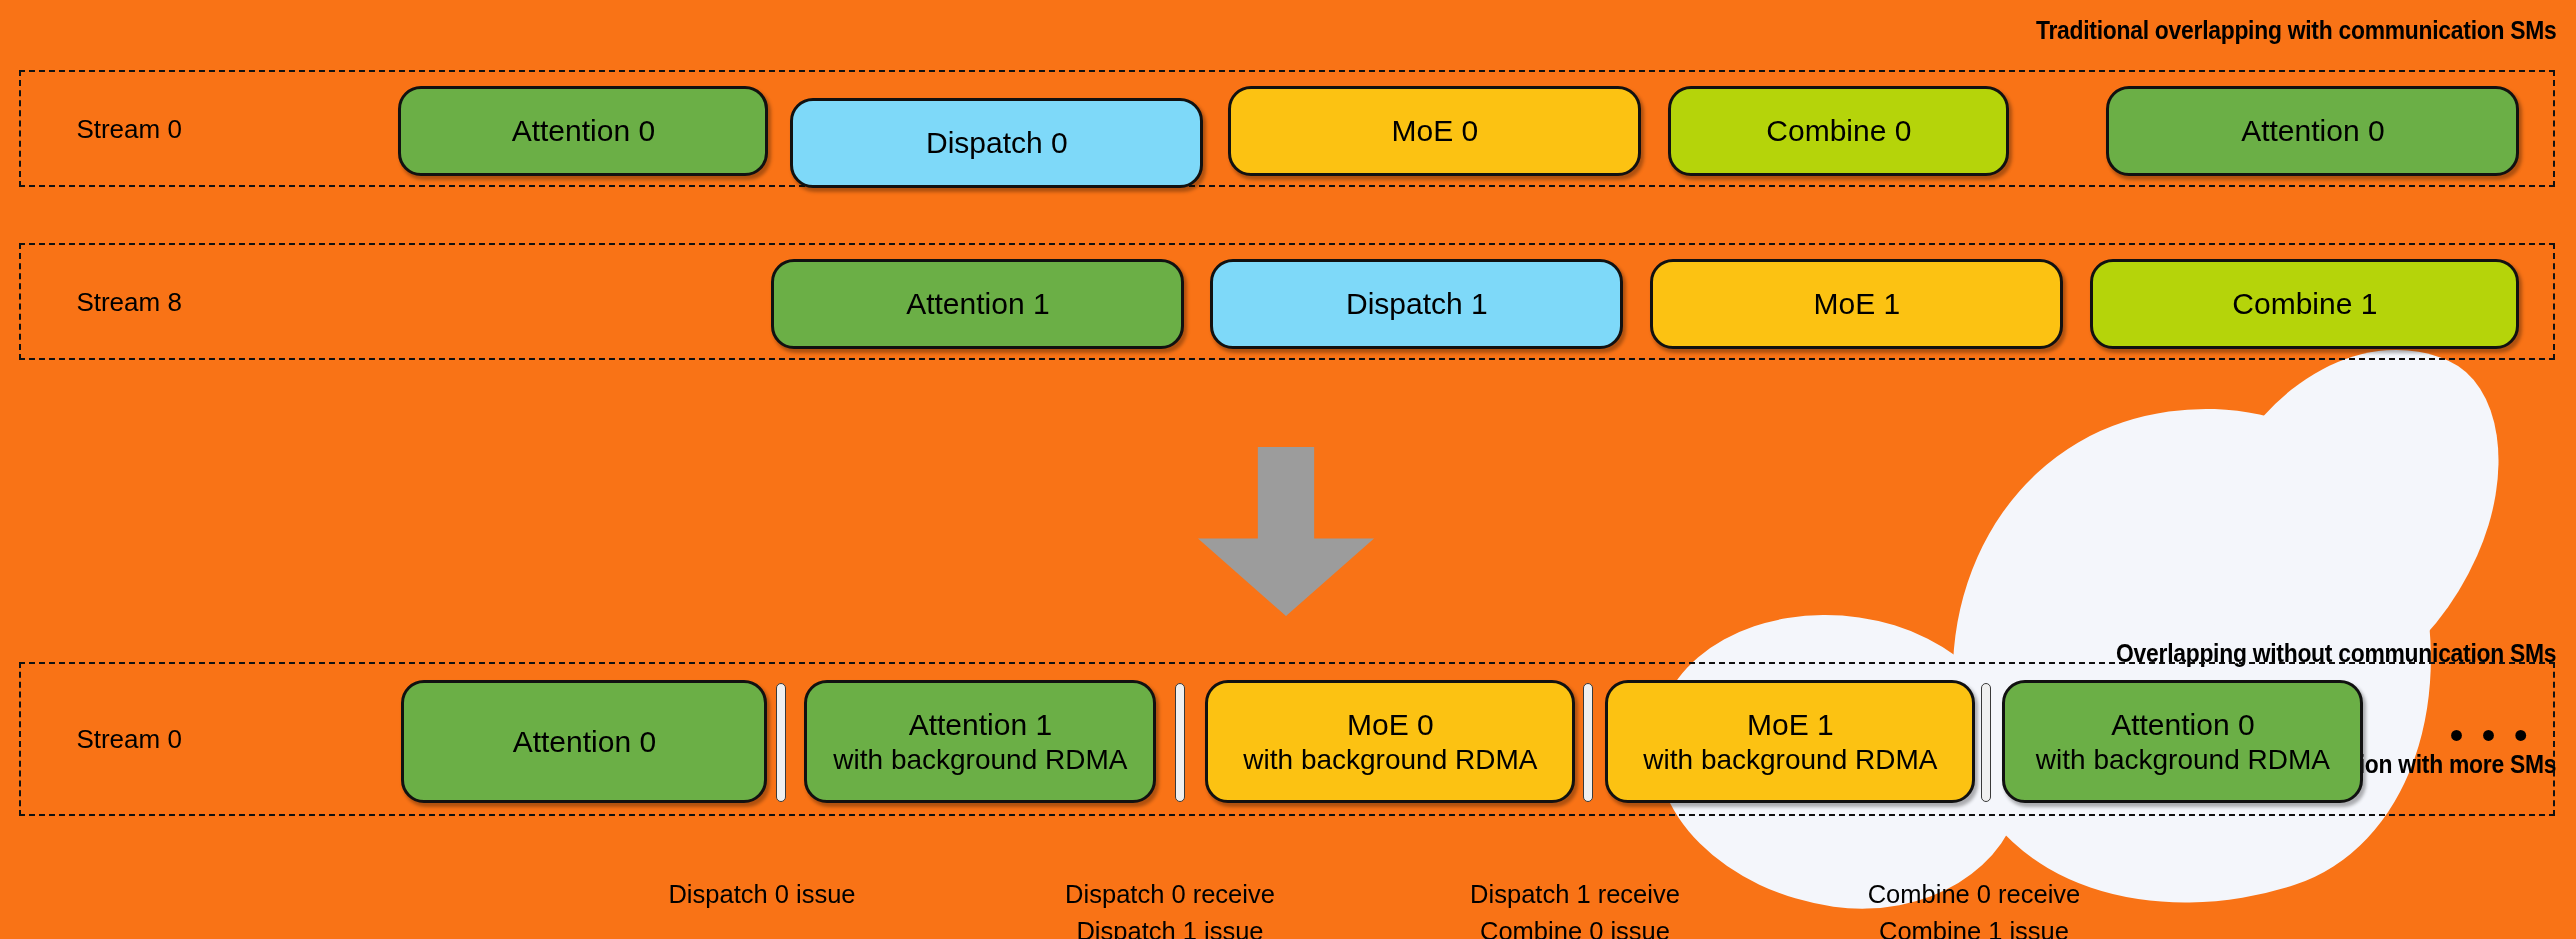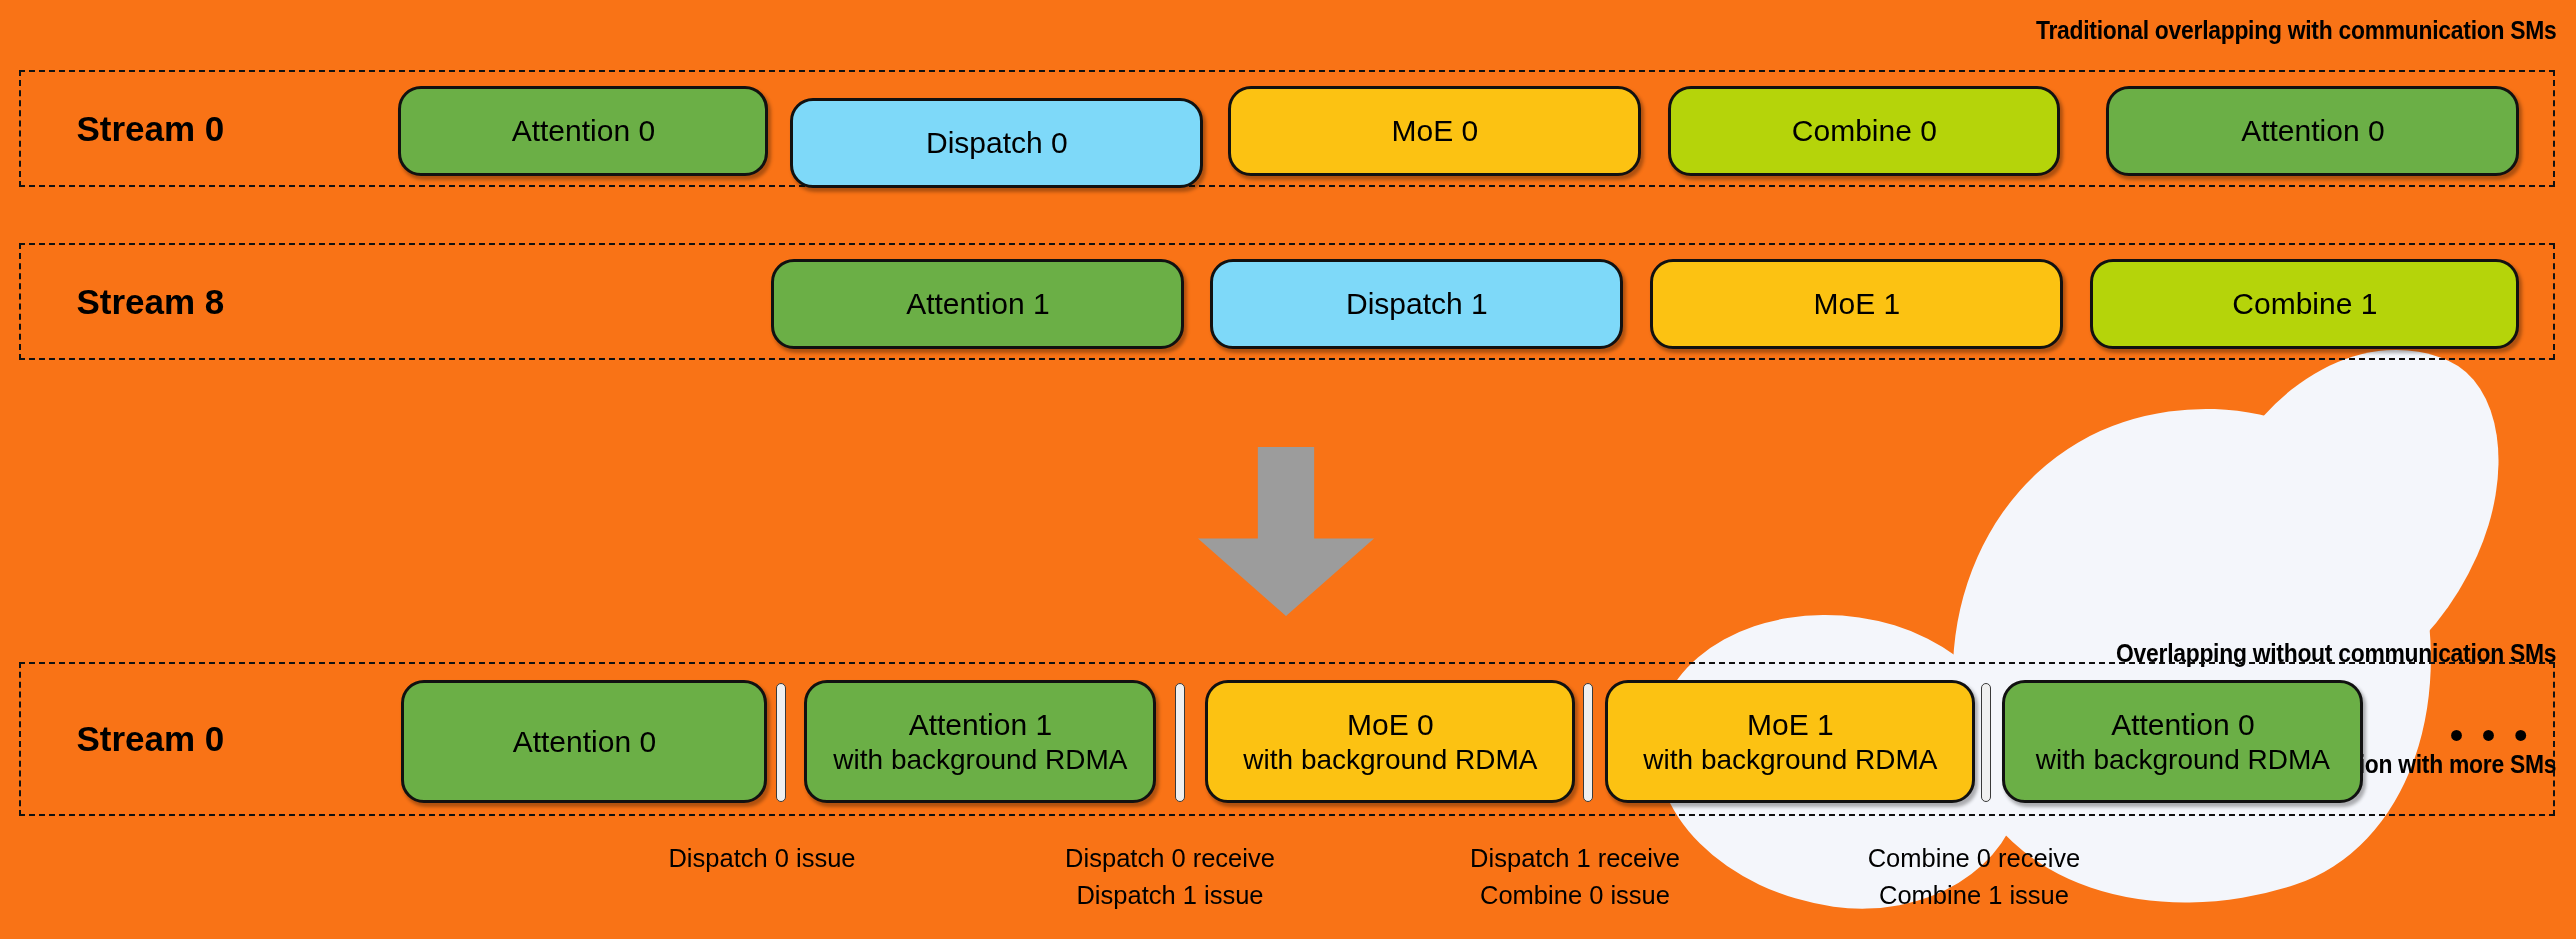--- a/index.html
+++ b/index.html
@@ -72,24 +72,23 @@
   }
   #row-stream0-top { left: 19.4px; top: 70px; width: 2536px; height: 117px; }
   #row-stream1-top { left: 19.4px; top: 243px; width: 2536px; height: 117px; }
   #row-stream0-bottom { left: 19.4px; top: 662px; width: 2536px; height: 154px; }
 
   .stream-label {
     position: absolute;
     left: 55px;
     top: 50%;
     transform: translateY(-50%);
-    font-size: 35px;
-    color: #000;
-    white-space: nowrap;
-    font-weight: bold;
+    font-size: 26px;
+    color: #000;
+    white-space: nowrap;
   }
 
   
   .block {
     position: absolute;
     box-sizing: border-box;
     border: 3.5px solid #111111;
     border-radius: 23px;
     display: flex;
     flex-direction: column;
@@ -147,20 +146,21 @@
   
   .caption {
     position: absolute;
     text-align: center;
     font-size: 25.5px;
     line-height: 37px;
     color: #000;
     white-space: nowrap;
     transform: translateX(-50%);
     font-family: "Liberation Sans Narrow", "Liberation Sans", sans-serif;
+    margin-top: 36px;
   }
   .caption span { display: block; }
 </style>
 </head>
 <body>
 
 <div id="canvas">
 
   <div class="watermark wm-a"></div>
   <div class="watermark wm-b"></div>
@@ -173,21 +173,21 @@
 
   <div class="block" style="left: 377px; width: 370px; background: rgb(107, 175, 70);">
         <div class="b-title">Attention 0</div>
       </div>
       <div class="block" style="left: 769px; width: 413px; background: rgb(126, 217, 249); margin-top: 12px;">
         <div class="b-title">Dispatch 0</div>
       </div>
       <div class="block" style="left: 1207px; width: 413px; background: rgb(252, 194, 18);">
         <div class="b-title">MoE 0</div>
       </div>
-      <div class="block" style="left: 1647px; width: 392px; background: rgb(181, 212, 10);">
+      <div class="block" style="left: 1647px; width: 341px; background: rgb(181, 212, 10);">
         <div class="b-title">Combine 0</div>
       </div>
       <div class="block" style="left: 2085px; width: 413px; background: rgb(107, 175, 70);">
         <div class="b-title">Attention 0</div>
       </div>
     </div>
 
   <div id="row-stream1-top" class="stream-row row-top">
     <div class="stream-label">Stream 8</div>
 

